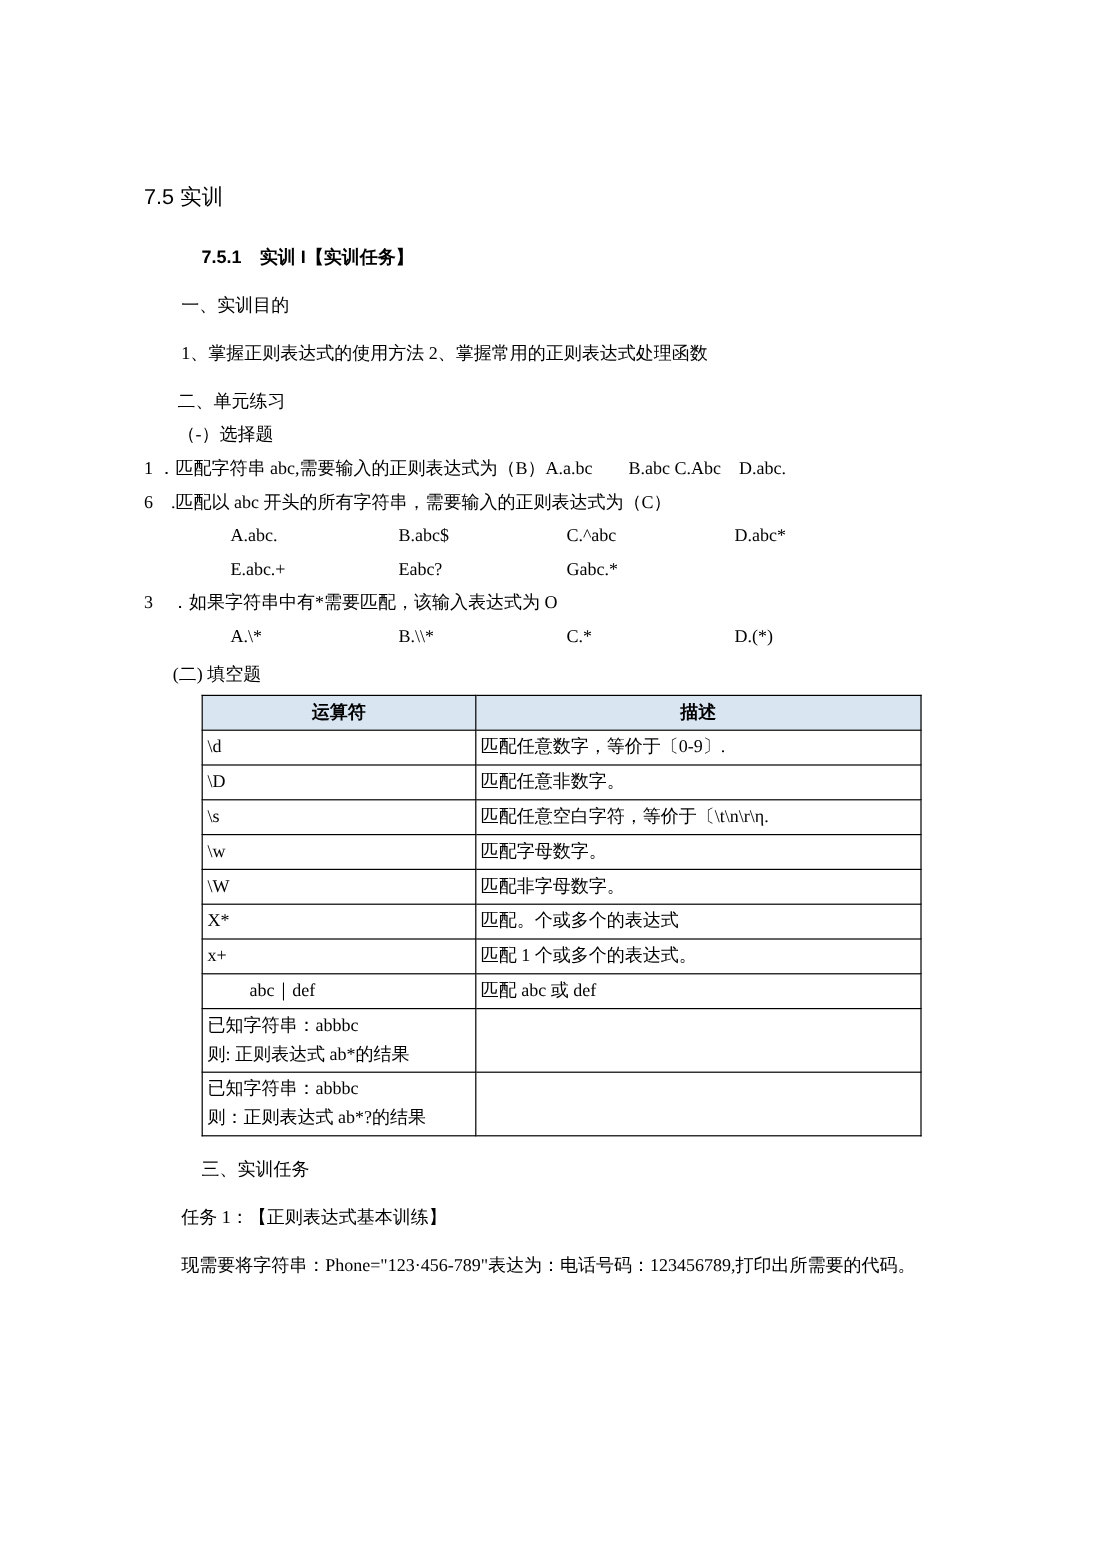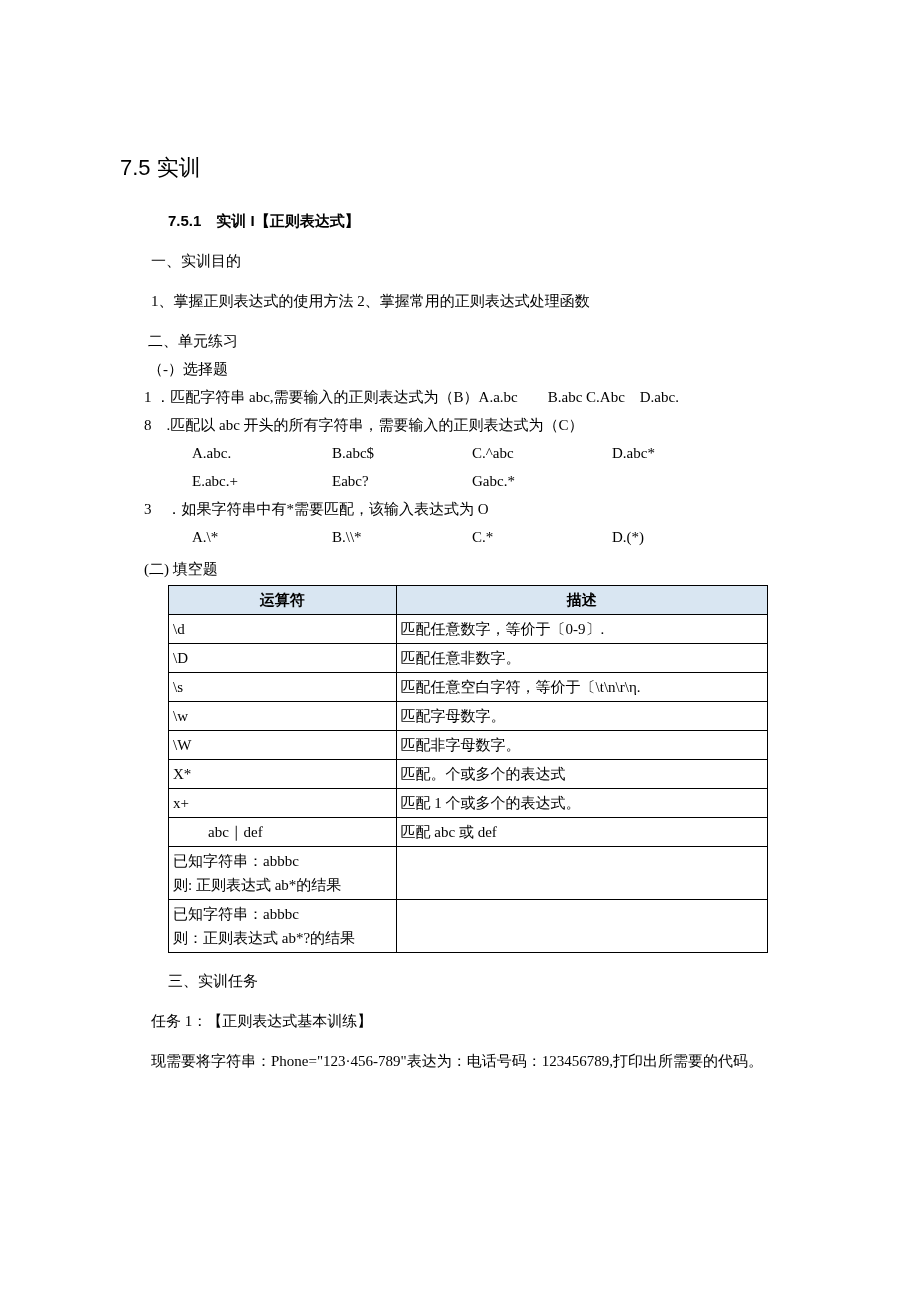--- a/index.html
+++ b/index.html
@@ -6,42 +6,41 @@
     body {
       font-family: "SimSun", "宋体", serif;
       font-size: 15px;
       line-height: 1.6;
       color: #000;
       background: #fff;
       width: 920px;
       padding: 150px 100px 100px 120px;
     }
     .section-title {
-      font-size: 22px;
+      font-size: 18px;
       font-weight: normal;
       font-family: "Microsoft YaHei", "SimHei", sans-serif;
       margin-bottom: 24px;
     }
     .subsection-title {
       font-size: 15px;
       font-weight: bold;
       font-family: "Microsoft YaHei", "SimHei", sans-serif;
       margin-left: 48px;
       margin-bottom: 16px;
     }
     .para {
       margin-left: 31px;
       margin-bottom: 16px;
     }
     .para-tight {
       margin-left: 28px;
       margin-bottom: 4px;
     }
     .para-noindent {
-      margin-left: 24px;
       margin-bottom: 4px;
     }
     .options-row {
       margin-left: 72px;
       margin-bottom: 4px;
       display: flex;
     }
     .opt {
       min-width: 140px;
     }
@@ -75,30 +74,30 @@
       margin-left: 48px;
       margin-top: 16px;
       margin-bottom: 16px;
     }
   </style>
 </head>
 <body>
 
 <div class="section-title">7.5 实训</div>
 
-<div class="subsection-title">7.5.1　实训 I【正则表达式】</div>
+<div class="subsection-title">7.5.1　实训 I【实训任务】</div>
 
 <div class="para">一、实训目的</div>
 <div class="para">1、掌握正则表达式的使用方法 2、掌握常用的正则表达式处理函数</div>
 
 <div class="para-tight">二、单元练习</div>
 <div class="para-tight">（-）选择题</div>
 
 <div class="para-noindent">1 ．匹配字符串 abc,需要输入的正则表达式为（B）A.a.bc　　B.abc C.Abc　D.abc.</div>
-<div class="para-noindent">8　.匹配以 abc 开头的所有字符串，需要输入的正则表达式为（C）</div>
+<div class="para-noindent">6　.匹配以 abc 开头的所有字符串，需要输入的正则表达式为（C）</div>
 <div class="options-row">
   <span class="opt">A.abc.</span>
   <span class="opt">B.abc$</span>
   <span class="opt">C.^abc</span>
   <span class="opt">D.abc*</span>
 </div>
 <div class="options-row">
   <span class="opt">E.abc.+</span>
   <span class="opt">Eabc?</span>
   <span class="opt">Gabc.*</span>

